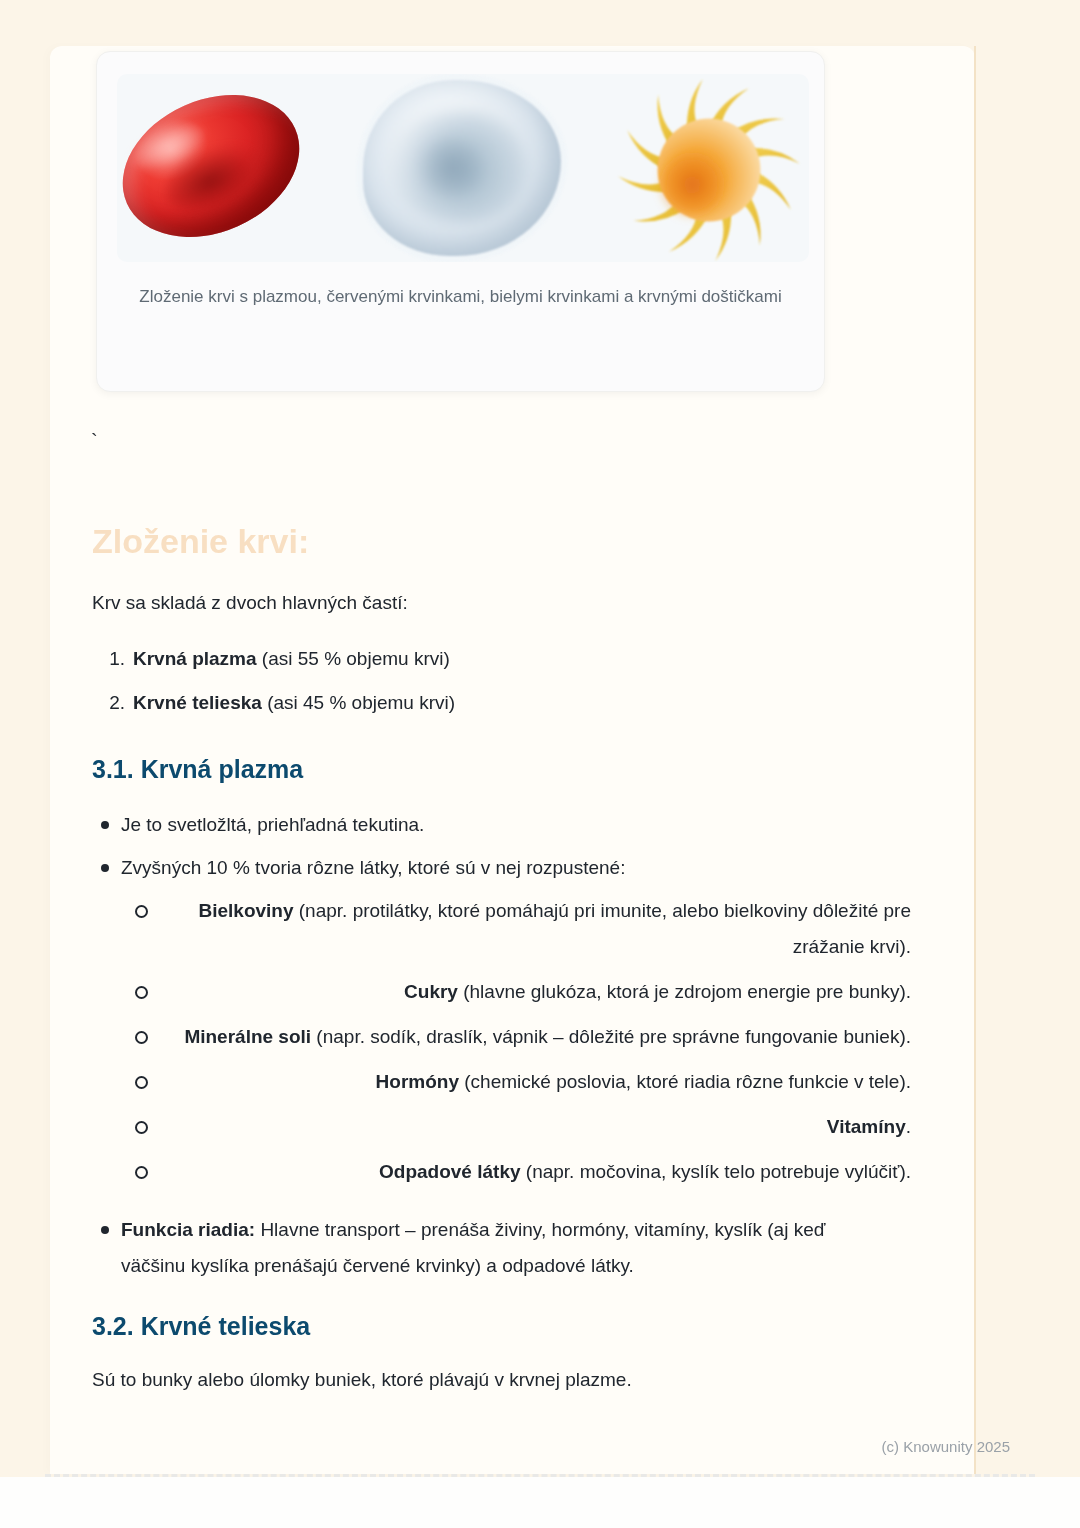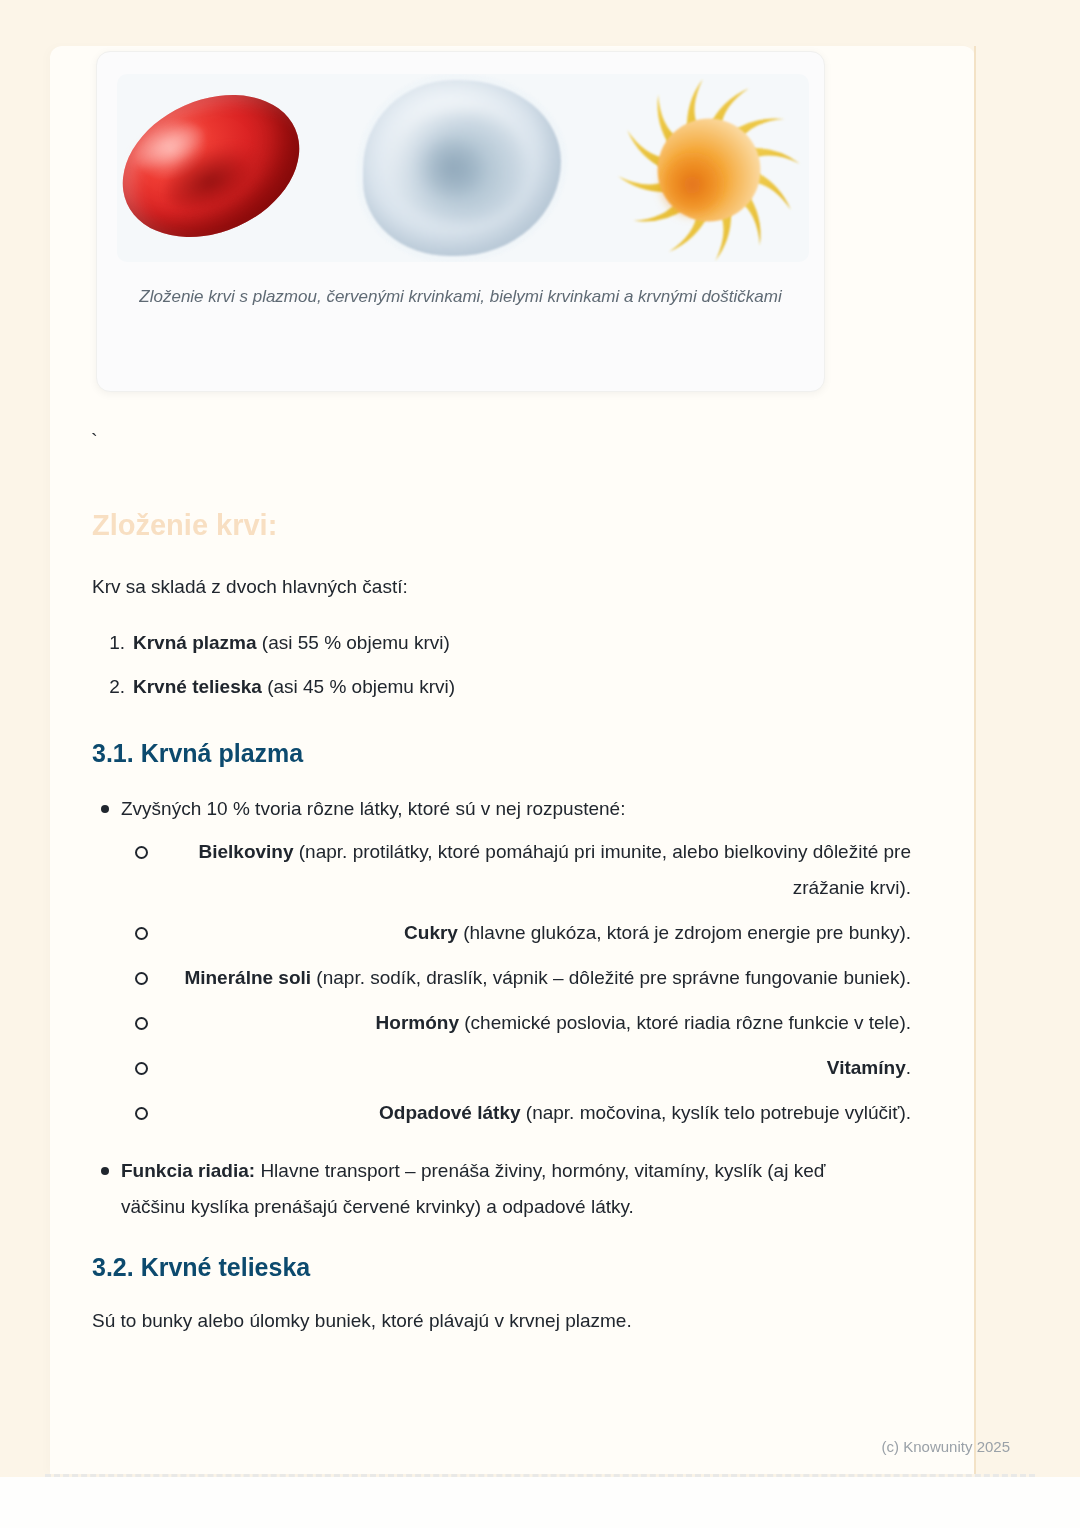--- a/index.html
+++ b/index.html
@@ -47,21 +47,20 @@
     background: #f5f8fa;
     border-radius: 10px;
     display: flex; align-items: center; justify-content: space-between;
     padding: 0 6px 0 0;
     overflow: hidden;
   }
   .caption {
     position: absolute; left: 0; top: 230px; width: 100%;
     margin: 0; padding: 0 34px; box-sizing: border-box;
     text-align: center;
-    font-style: italic;
     font-size: 17px; line-height: 29px;
     color: #5f6a74;
   }
   .caption-inner { display: inline-block; max-width: 665px; }
 
   
   .rbc-wrap { width: 192px; height: 188px; position: relative; flex: 0 0 auto; }
   .rbc {
     position: absolute; left: 2px; top: 26px;
     width: 184px; height: 132px;
@@ -115,22 +114,22 @@
     font-size: 20px; color: #2a2f36;
   }
 
   
   .content {
     position: absolute; left: 42px; top: 455px; width: 825px;
     color: #20262e;
     font-size: 19px; line-height: 36px;
   }
   .h-main {
-    margin: 4px 0 0 0;
-    font-size: 29px; line-height: 40px; font-weight: 700;
+    margin: 20px 0 0 0;
+    font-size: 34px; line-height: 40px; font-weight: 700;
     color: #f8dfc2;
   }
   .h-sub {
     font-size: 25px; line-height: 32px; font-weight: 700;
     color: #0c4a6e;
   }
   .h-31 { margin: 32px 0 0 0; }
   .h-32 { margin: 26px 0 0 0; }
   .intro { margin: 26px 0 0 0; line-height: 32px; }
   .p-32 { margin: 22px 0 0 0; line-height: 32px; }
@@ -246,20 +245,24 @@
           <span class="num-cell">2.</span>
           <span><b>Krvné telieska</b><span> (asi 45 % objemu krvi)</span></span>
         </li>
       </ol>
 
       <h3 class="h-sub h-31">3.1. Krvná plazma</h3>
 
       <ul class="blist">
         <li>
           <span class="dot"></span>
+          <span class="b-text">Je to svetložltá, priehľadná tekutina.</span>
+        </li>
+        <li>
+          <span class="dot"></span>
           <span class="b-text">Zvyšných 10 % tvoria rôzne látky, ktoré sú v nej rozpustené:</span>
         </li>
       </ul>
 
       <ul class="sublist">
         <li>
           <span class="ring"></span>
           <span class="s-text"><b>Bielkoviny</b><span> (napr. protilátky, ktoré pomáhajú pri imunite, alebo bielkoviny dôležité pre zrážanie krvi).</span></span>
         </li>
         <li>

